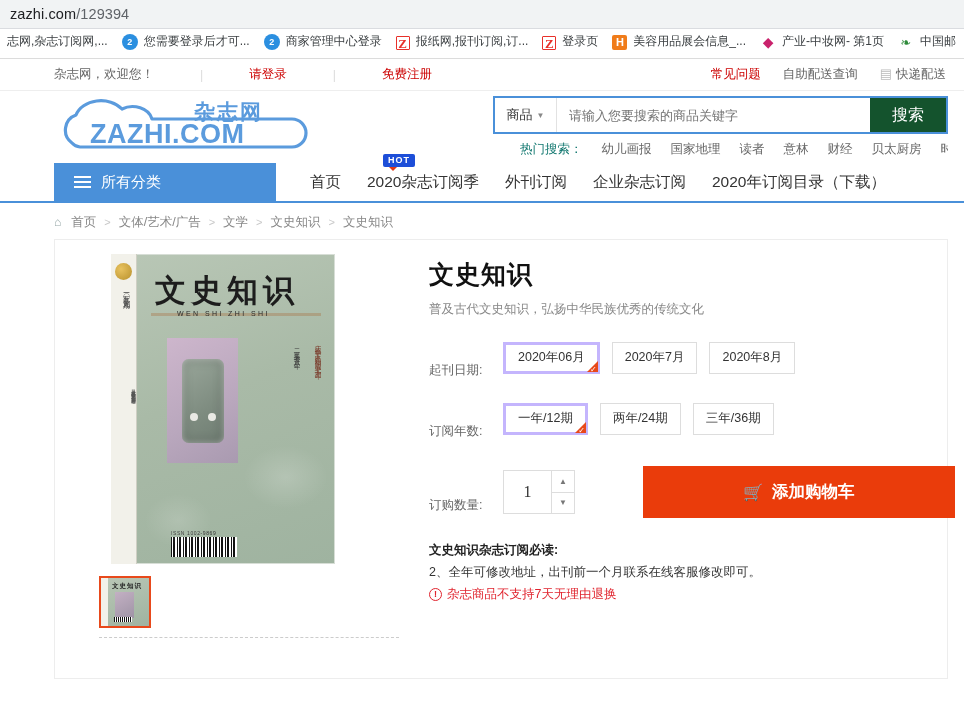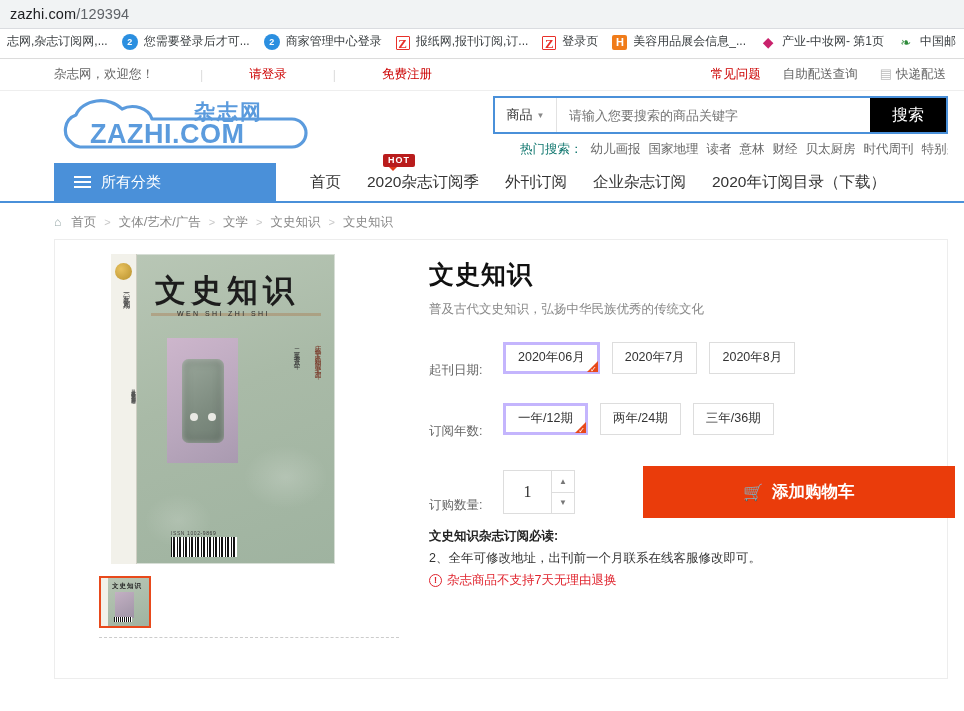--- a/index.html
+++ b/index.html
@@ -55,40 +55,40 @@
   .logo-wrap { margin-left: 38px; width: 270px; position: relative; height: 60px; }
   .search-area { margin-left: auto; width: 455px; padding-right: 0; }
   .searchrow { display: flex; height: 38px; border: 2px solid #4a90d9; }
   .cat { width: 62px; background: #fff; display: flex; align-items: center;
          justify-content: center; font-size: 13px; color: #333;
          border-right: 1px solid #e2e2e2; gap: 4px; }
   .cat .caret { font-size: 8px; color: #888; }
   .searchinput { flex: 1; border: none; outline: none; font-size: 13px;
                  padding-left: 12px; color: #999;
                  font-family: "Liberation Sans", sans-serif; background: #fff; }
-  .searchbtn { width: 76px; background: #000000; color: #fff; border: none;
+  .searchbtn { width: 76px; background: #14532d; color: #fff; border: none;
                font-size: 16px; cursor: pointer;
                font-family: "Liberation Sans", sans-serif; }
   .hotrow { margin-top: 7px; font-size: 12.5px; color: #888;
             white-space: nowrap; overflow: hidden; }
   .hotrow .lbl { color: #0f766e; margin-left: 27px; }
-  .hotrow a { color: #666; text-decoration: none; margin-left: 8px; }
+  .hotrow a { color: #666; text-decoration: none; margin-left: 19px; }
 
   
   .mainnav { height: 40px; display: flex; align-items: stretch;
              border-bottom: 2px solid #4a90d9; padding: 0 16px; position: relative;}
   .allcat { width: 222px; margin-left: 38px; background: #4a90d9; color: #fff;
             display: flex; align-items: center; padding-left: 20px;
             font-size: 15px; gap: 10px; }
   .burger { display: inline-flex; flex-direction: column; gap: 3px; }
   .burger i { display: block; width: 17px; height: 2px; background: #fff; }
   .navlinks { display: flex; align-items: center; gap: 26px; margin-left: 34px;
               font-size: 15.5px; color: #333; position: relative; }
   .navlinks a { color: #333; text-decoration: none; position: relative; }
-  .hotbadge { position: absolute; top: -18px; left: 16px; background: #b91c1c;
+  .hotbadge { position: absolute; top: -18px; left: 16px; background: #1d4ed8;
               color: #fff; font-size: 9px; font-weight: bold; letter-spacing: 1px;
               padding: 1px 5px 2px; border-radius: 2px; }
   .hotbadge::after { content: ""; position: absolute; left: 6px; bottom: -4px;
               border-left: 4px solid transparent; border-right: 4px solid transparent;
               border-top: 4px solid #e03a19; }
 
   
   .crumbs { height: 34px; display: flex; align-items: center; font-size: 12.5px;
             color: #888; padding: 0 16px; margin-top: 2px; }
   .crumbs .inner { margin-left: 38px; display: flex; align-items: center; gap: 8px;}
@@ -198,21 +198,21 @@
             font-family: "Liberation Serif", serif; }
   .arrows { width: 22px; display: flex; flex-direction: column; }
   .arrows span { flex: 1; display: flex; align-items: center; justify-content: center;
                  font-size: 8px; color: #777; cursor: pointer; }
   .arrows span:first-child { border-bottom: 1px solid #ddd; }
   .cartbtn { margin-left: 68px; width: 312px; height: 52px; background: #ea3c0b;
              color: #fff; font-size: 16.5px; font-weight: bold; border: none;
              display: flex; align-items: center; justify-content: center; gap: 8px;
              cursor: pointer; font-family: "Liberation Sans", sans-serif; }
 
-  .notes { margin-top: 8px; font-size: 12.5px; color: #333; line-height: 1.75; }
+  .notes { margin-top: 22px; font-size: 12.5px; color: #333; line-height: 1.75; }
   .notes .hd { font-weight: bold; color: #222; }
   .notes .warn { color: #e0242e; display: flex; align-items: center; gap: 5px; }
   .warn-ico { display: inline-flex; width: 13px; height: 13px; border: 1px solid #e0242e;
               border-radius: 50%; align-items: center; justify-content: center;
               font-size: 9px; font-weight: bold; flex: none; }
 </style>
 </head>
 <body>
 
 <div class="urlbar">

